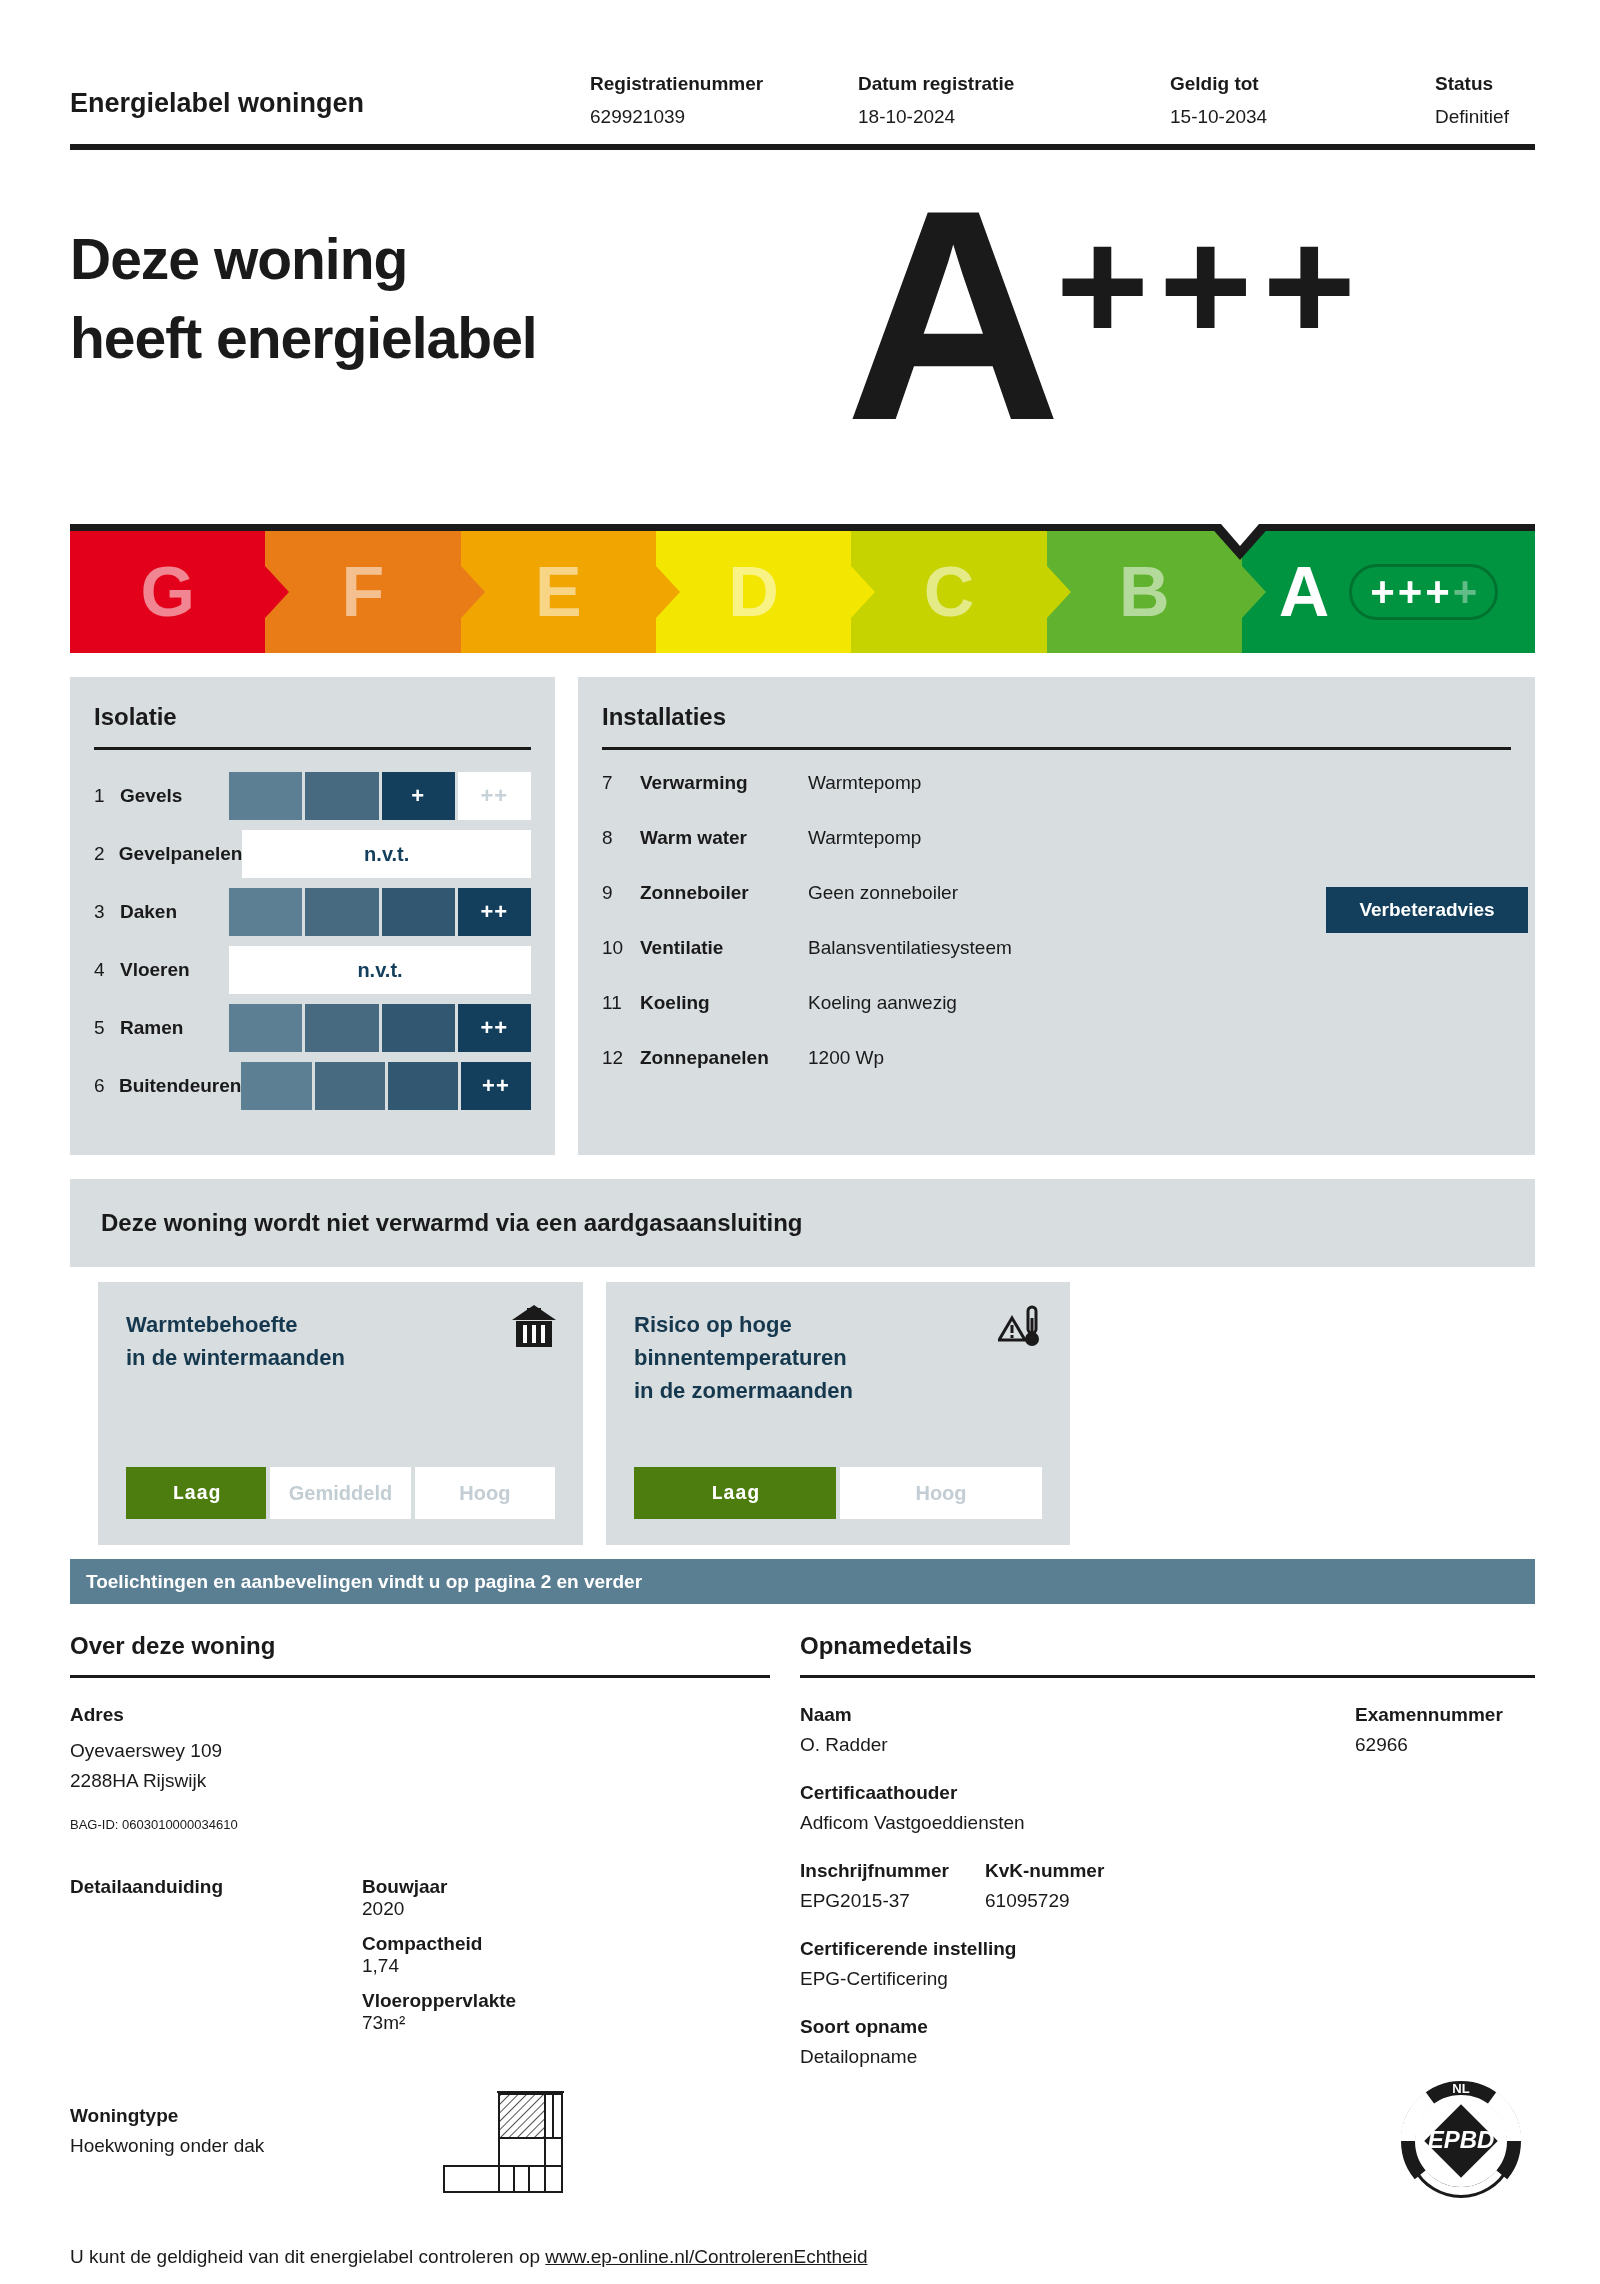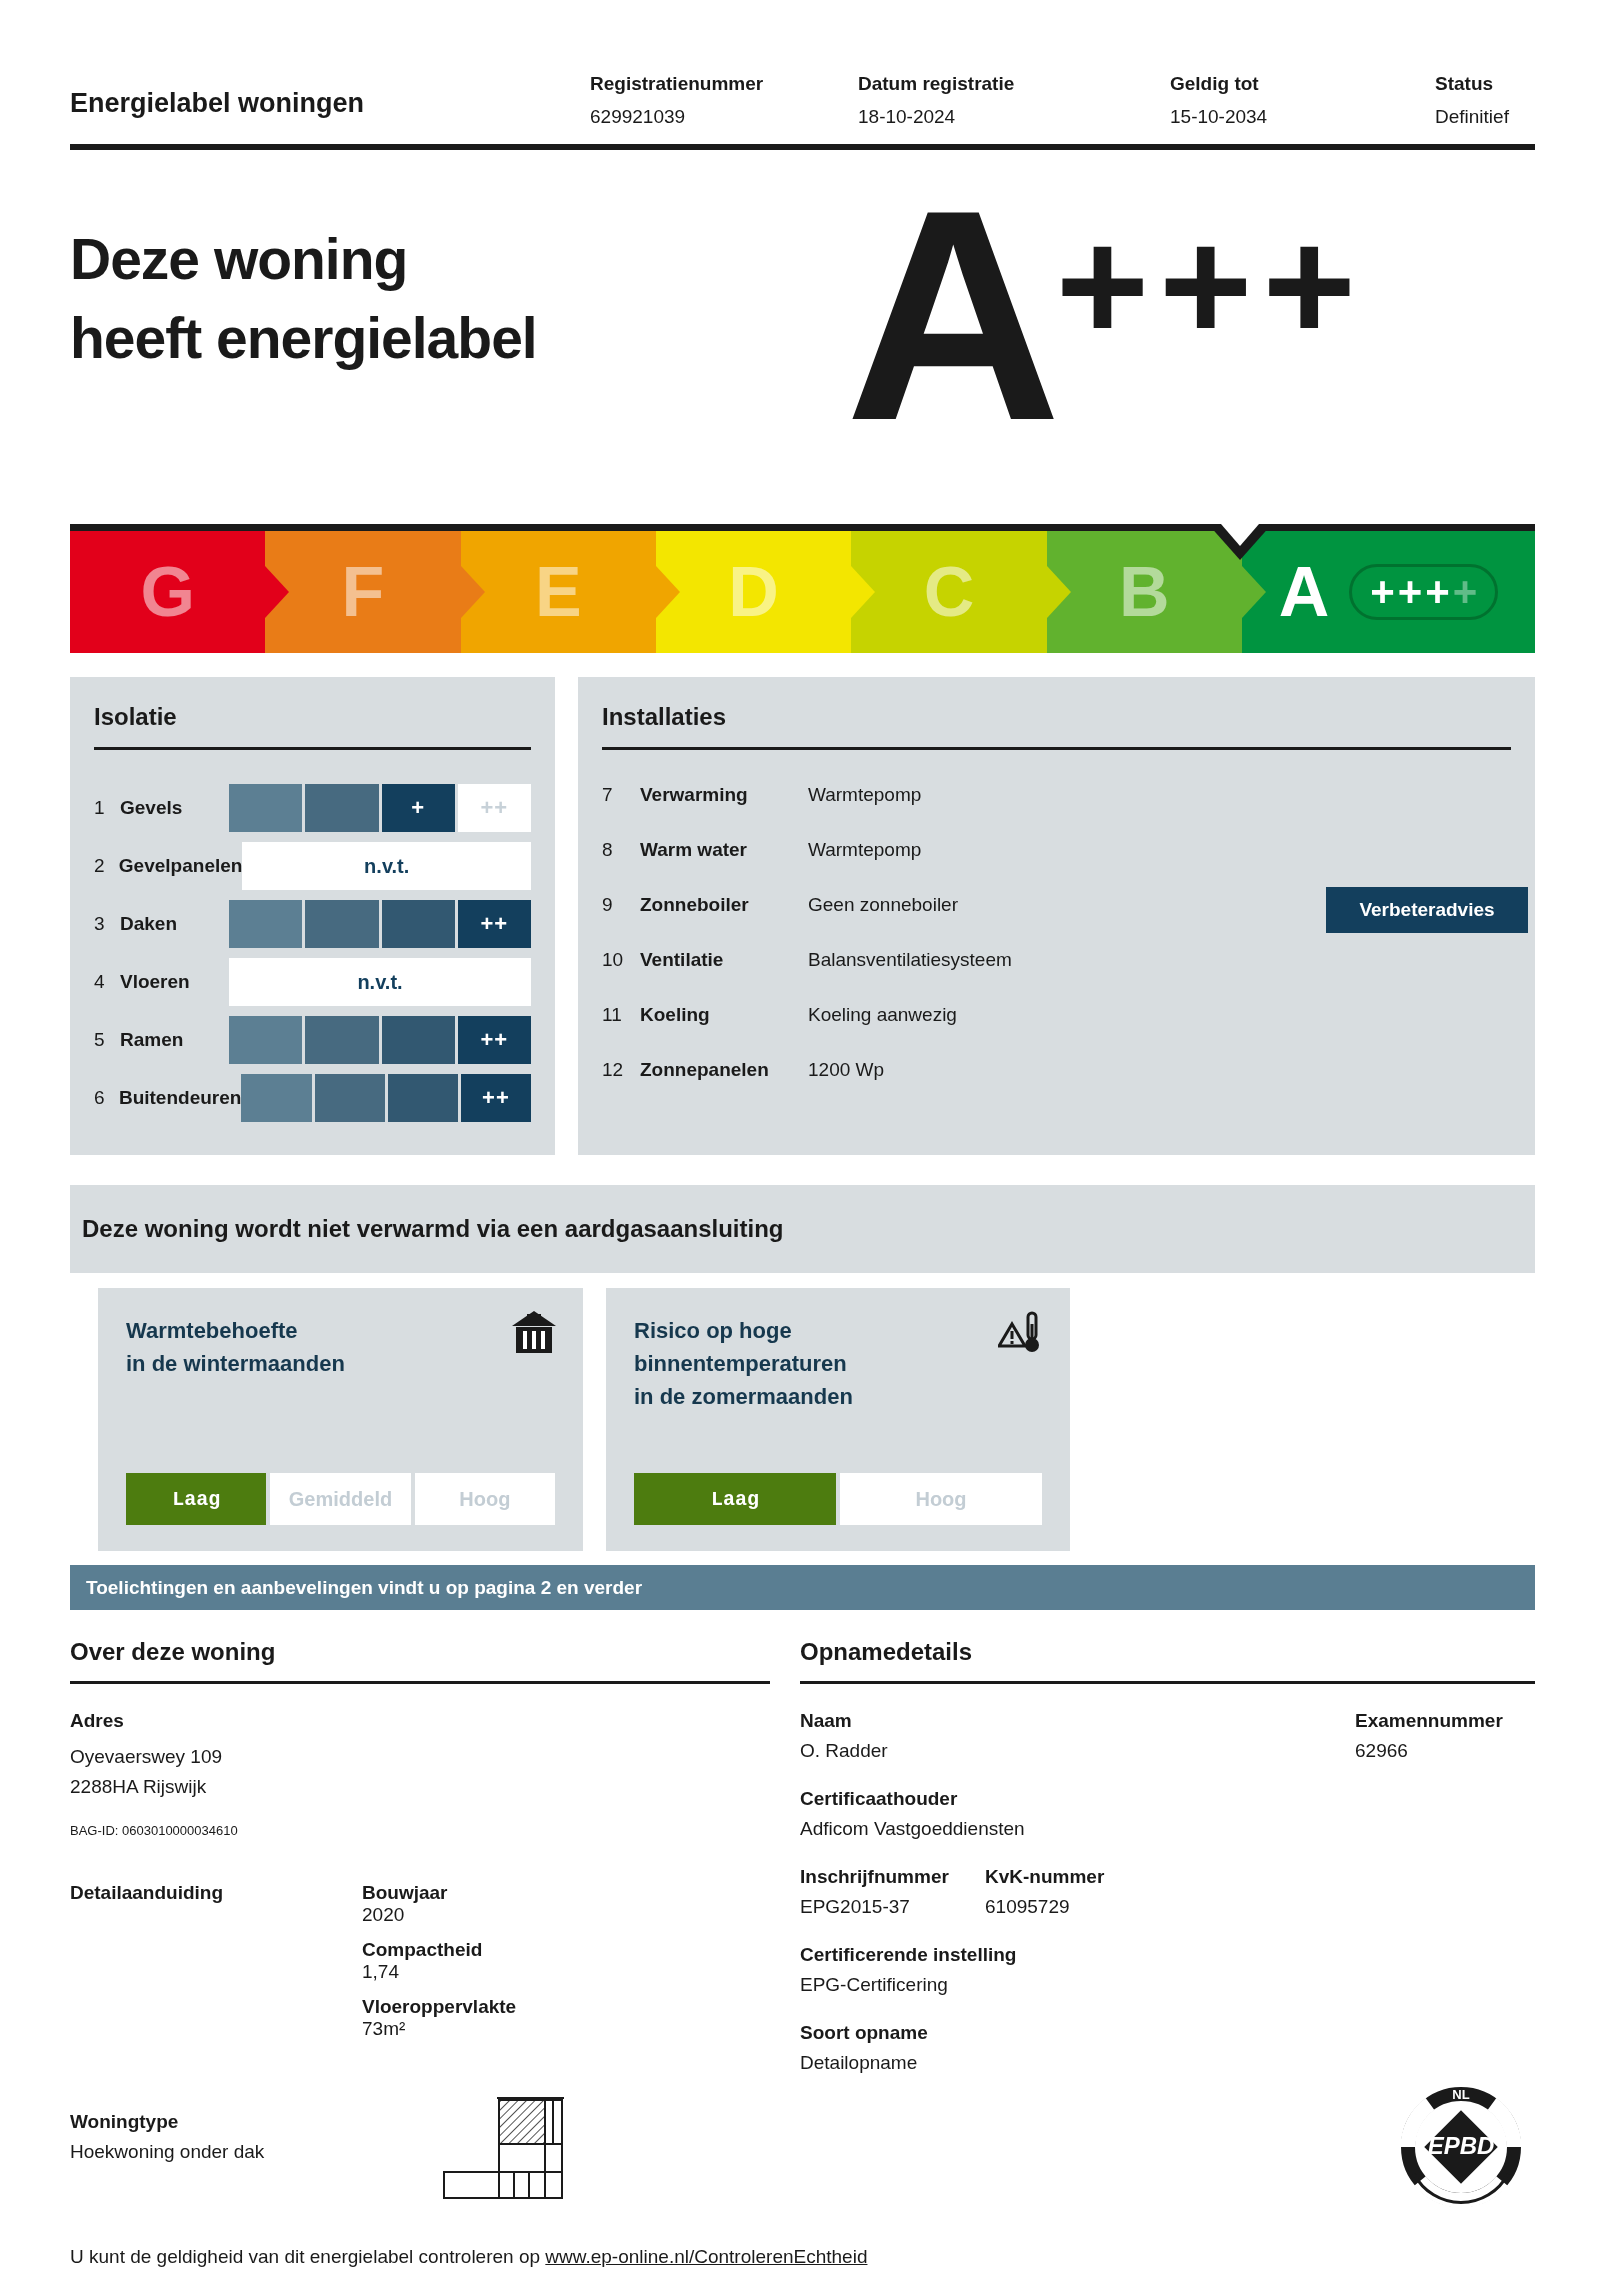--- a/index.html
+++ b/index.html
@@ -45,42 +45,42 @@
   .badge { border:3px solid #00722f; border-radius:30px; height:56px; padding:0 18px;
            display:flex; align-items:center; }
   .badge .p1 { font-size:42px; font-weight:bold; color:#ffffff; letter-spacing:3px; }
   .badge .p2 { font-size:42px; font-weight:bold; color:rgba(255,255,255,0.38); }
 
   
   .panels { display:flex; gap:23px; margin-top:24px; }
   .panel { background:#d8dde0; height:478px; padding:26px 24px; }
   .panel-iso { width:485px; }
   .panel-inst { width:957px; position:relative; }
-  .panel h2 { font-size:24px; font-weight:bold; padding-bottom:16px; border-bottom:3px solid #1a1a1a; margin-bottom:34px; }
+  .panel h2 { font-size:24px; font-weight:bold; padding-bottom:16px; border-bottom:3px solid #1a1a1a; margin-bottom:22px; }
 
   .iso-row { display:flex; align-items:center; margin-bottom:10px; height:48px; }
   .iso-num { width:26px; font-size:19px; }
   .iso-lbl { font-size:19px; font-weight:bold; }
   .rating { margin-left:auto; width:302px; height:48px; display:flex; gap:3px; }
   .rb { flex:1; display:flex; align-items:center; justify-content:center;
         font-size:22px; font-weight:bold; color:#ffffff; letter-spacing:1px; }
   .rb.s1{background:#5c7f93;} .rb.s2{background:#476a80;} .rb.s3{background:#325871;} .rb.s4{background:#133f5d;}
   .rb.wht{background:#ffffff; color:#c7d1d8;}
   .nvt { width:302px; height:48px; margin-left:auto; background:#ffffff; color:#133f5d;
          font-size:20px; font-weight:bold; display:flex; align-items:center; justify-content:center; }
 
   .inst-row { display:flex; margin-bottom:33px; font-size:19px; }
   .inst-num { width:38px; }
   .inst-lbl { width:168px; font-weight:bold; }
   .advice-btn { position:absolute; right:7px; top:210px; width:202px; height:46px; background:#133f5d;
                 color:#ffffff; font-size:19px; font-weight:bold; display:flex; align-items:center; justify-content:center; }
 
   
-  .gas-banner { margin-top:30px; height:88px; background:#d8dde0; display:flex; align-items:center;
-                padding:0 12px; font-size:24px; font-weight:bold; }
+  .gas-banner { margin-top:24px; height:88px; background:#d8dde0; display:flex; align-items:center;
+                padding:0 31px; font-size:24px; font-weight:bold; }
 
   
   .boxes { display:flex; gap:23px; margin-top:15px;padding-left:28px; }
   .ibox { background:#d8dde0; height:263px; position:relative; padding:26px 28px; }
   .ibox.b1{width:485px;} .ibox.b2{width:464px;} .ibox.b3{width:470px;}
   .ibox h3 { font-size:22px; font-weight:bold; color:#16384e; line-height:1.5; white-space:pre-line; padding-right:70px; }
   .ibox .icon { position:absolute; top:22px; right:26px; }
   .pillrow { position:absolute; left:28px; right:28px; bottom:26px; display:flex; gap:4px; }
   .pill { flex:1; height:52px; display:flex; align-items:center; justify-content:center;
           font-size:20px; font-weight:bold; background:#ffffff; color:#c3cdd4; }

